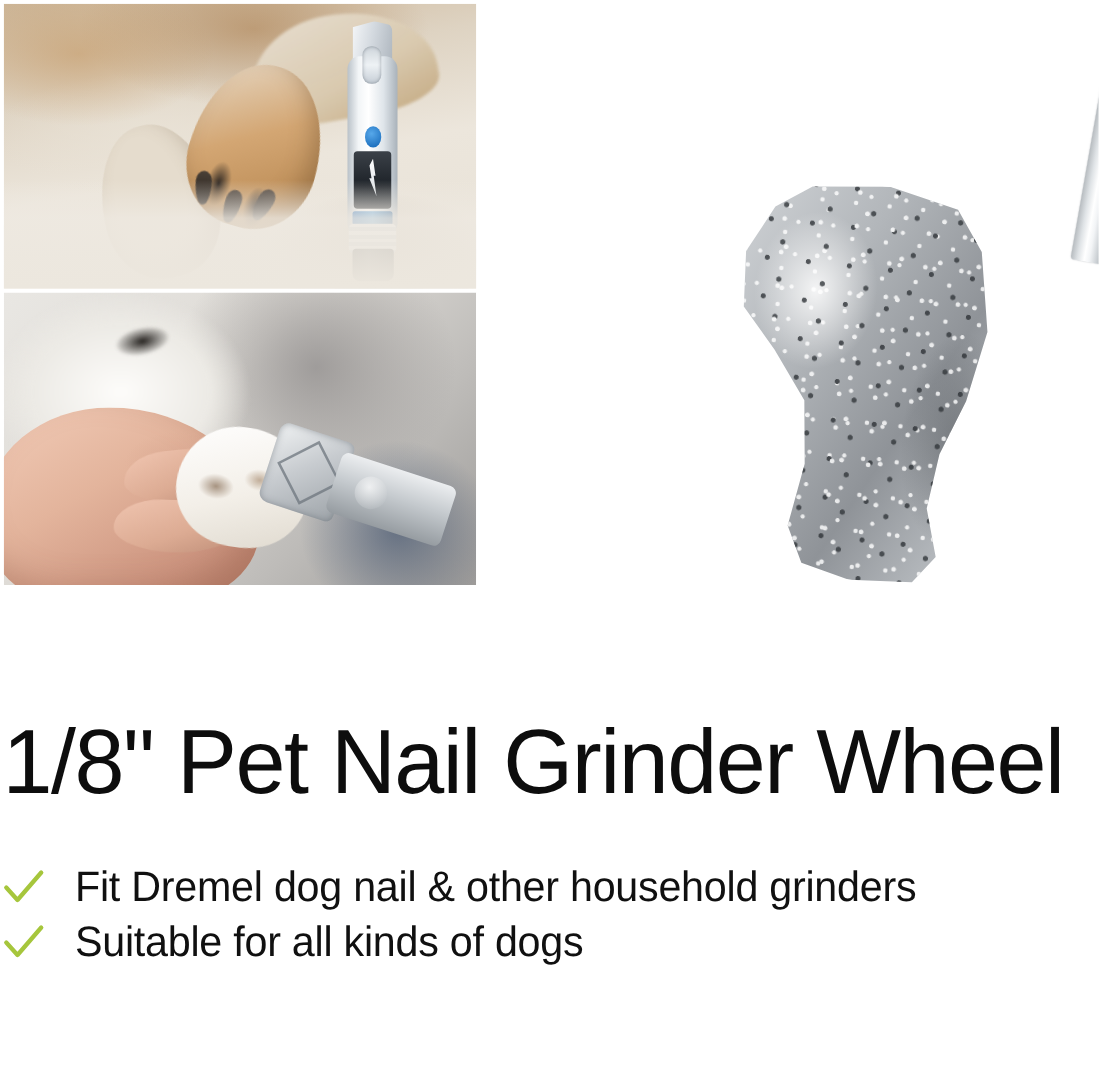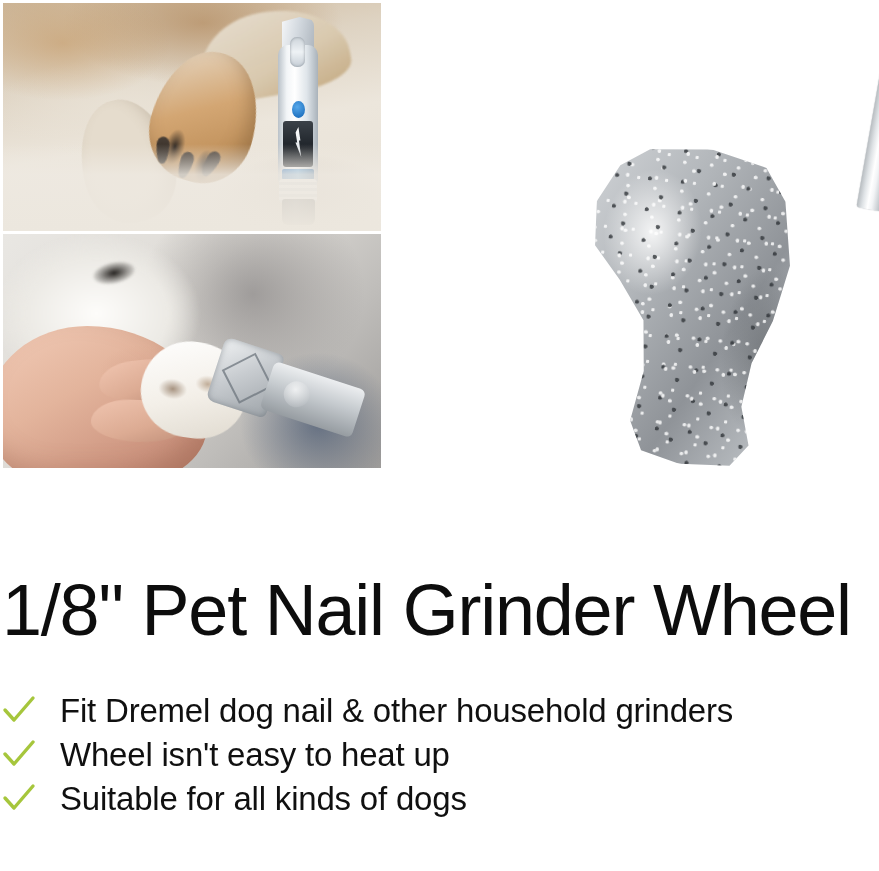--- a/index.html
+++ b/index.html
@@ -413,28 +413,20 @@
 
     <div class="feature-row">
       <span class="check-icon">
         <svg viewBox="0 0 34 34" aria-hidden="true">
           <path d="M3 17 L12 27 L31 5" fill="none" stroke="#a6c63c" stroke-width="3.4" stroke-linecap="round" stroke-linejoin="round"></path>
         </svg>
       </span>
       <span class="feature-text">Fit Dremel dog nail &amp; other household grinders</span>
     </div>
 
-    <div class="feature-row">
-      <span class="check-icon">
-        <svg viewBox="0 0 34 34" aria-hidden="true">
-          <path d="M3 17 L12 27 L31 5" fill="none" stroke="#a6c63c" stroke-width="3.4" stroke-linecap="round" stroke-linejoin="round"></path>
-        </svg>
-      </span>
-      <span class="feature-text">Wheel isn't easy to heat up</span>
-    </div>
 
     <div class="feature-row">
       <span class="check-icon">
         <svg viewBox="0 0 34 34" aria-hidden="true">
           <path d="M3 17 L12 27 L31 5" fill="none" stroke="#a6c63c" stroke-width="3.4" stroke-linecap="round" stroke-linejoin="round"></path>
         </svg>
       </span>
       <span class="feature-text">Suitable for all kinds of dogs</span>
     </div>
 

